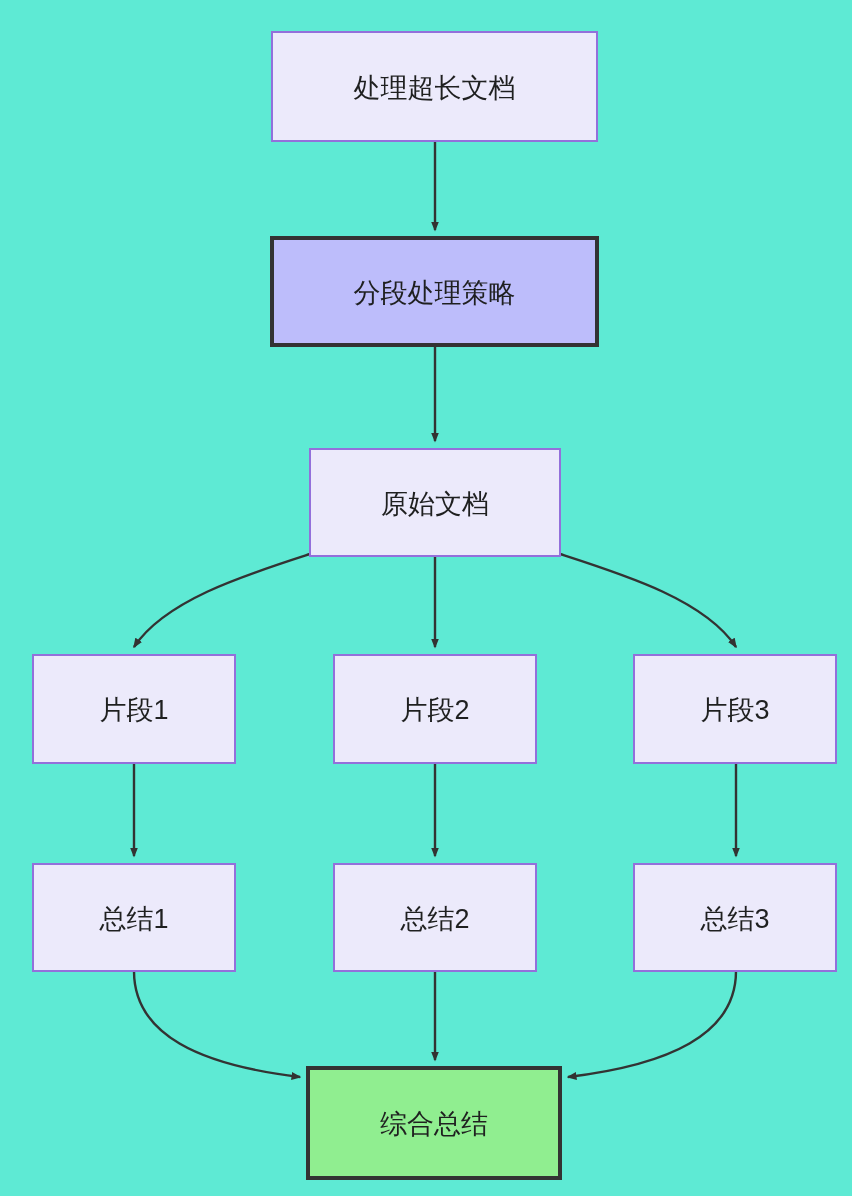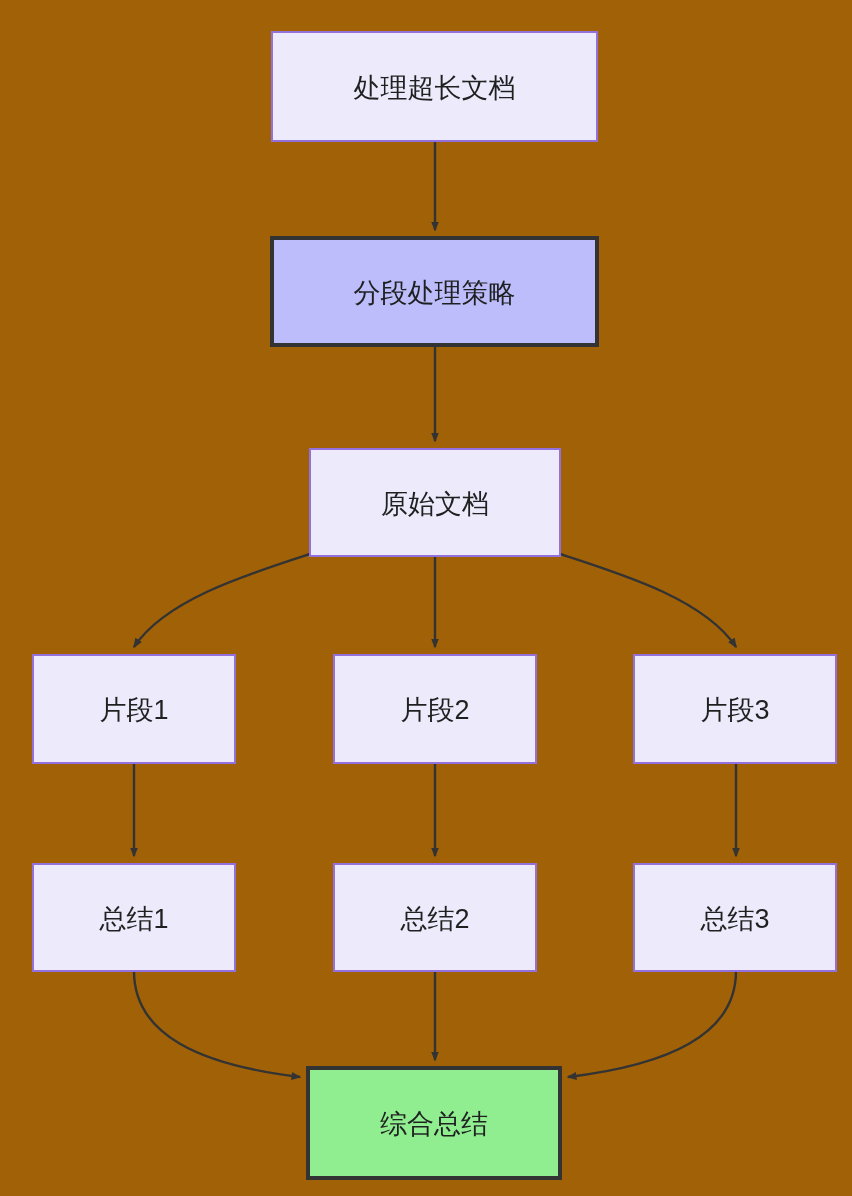--- a/index.html
+++ b/index.html
@@ -10,21 +10,21 @@
   body {
     width: 852px;
     height: 1196px;
     font-family: "Liberation Sans", "DejaVu Sans", sans-serif;
     overflow: hidden;
   }
   #flowchart-root {
     position: relative;
     width: 852px;
     height: 1196px;
-    background: #a16207;
+    background: #5eead4;
   }
   svg#flow-svg {
     display: block;
     width: 852px;
     height: 1196px;
   }
   .node-label {
     font-family: "Liberation Sans", "DejaVu Sans", sans-serif;
     font-size: 27px;
     fill: #1f2020;

